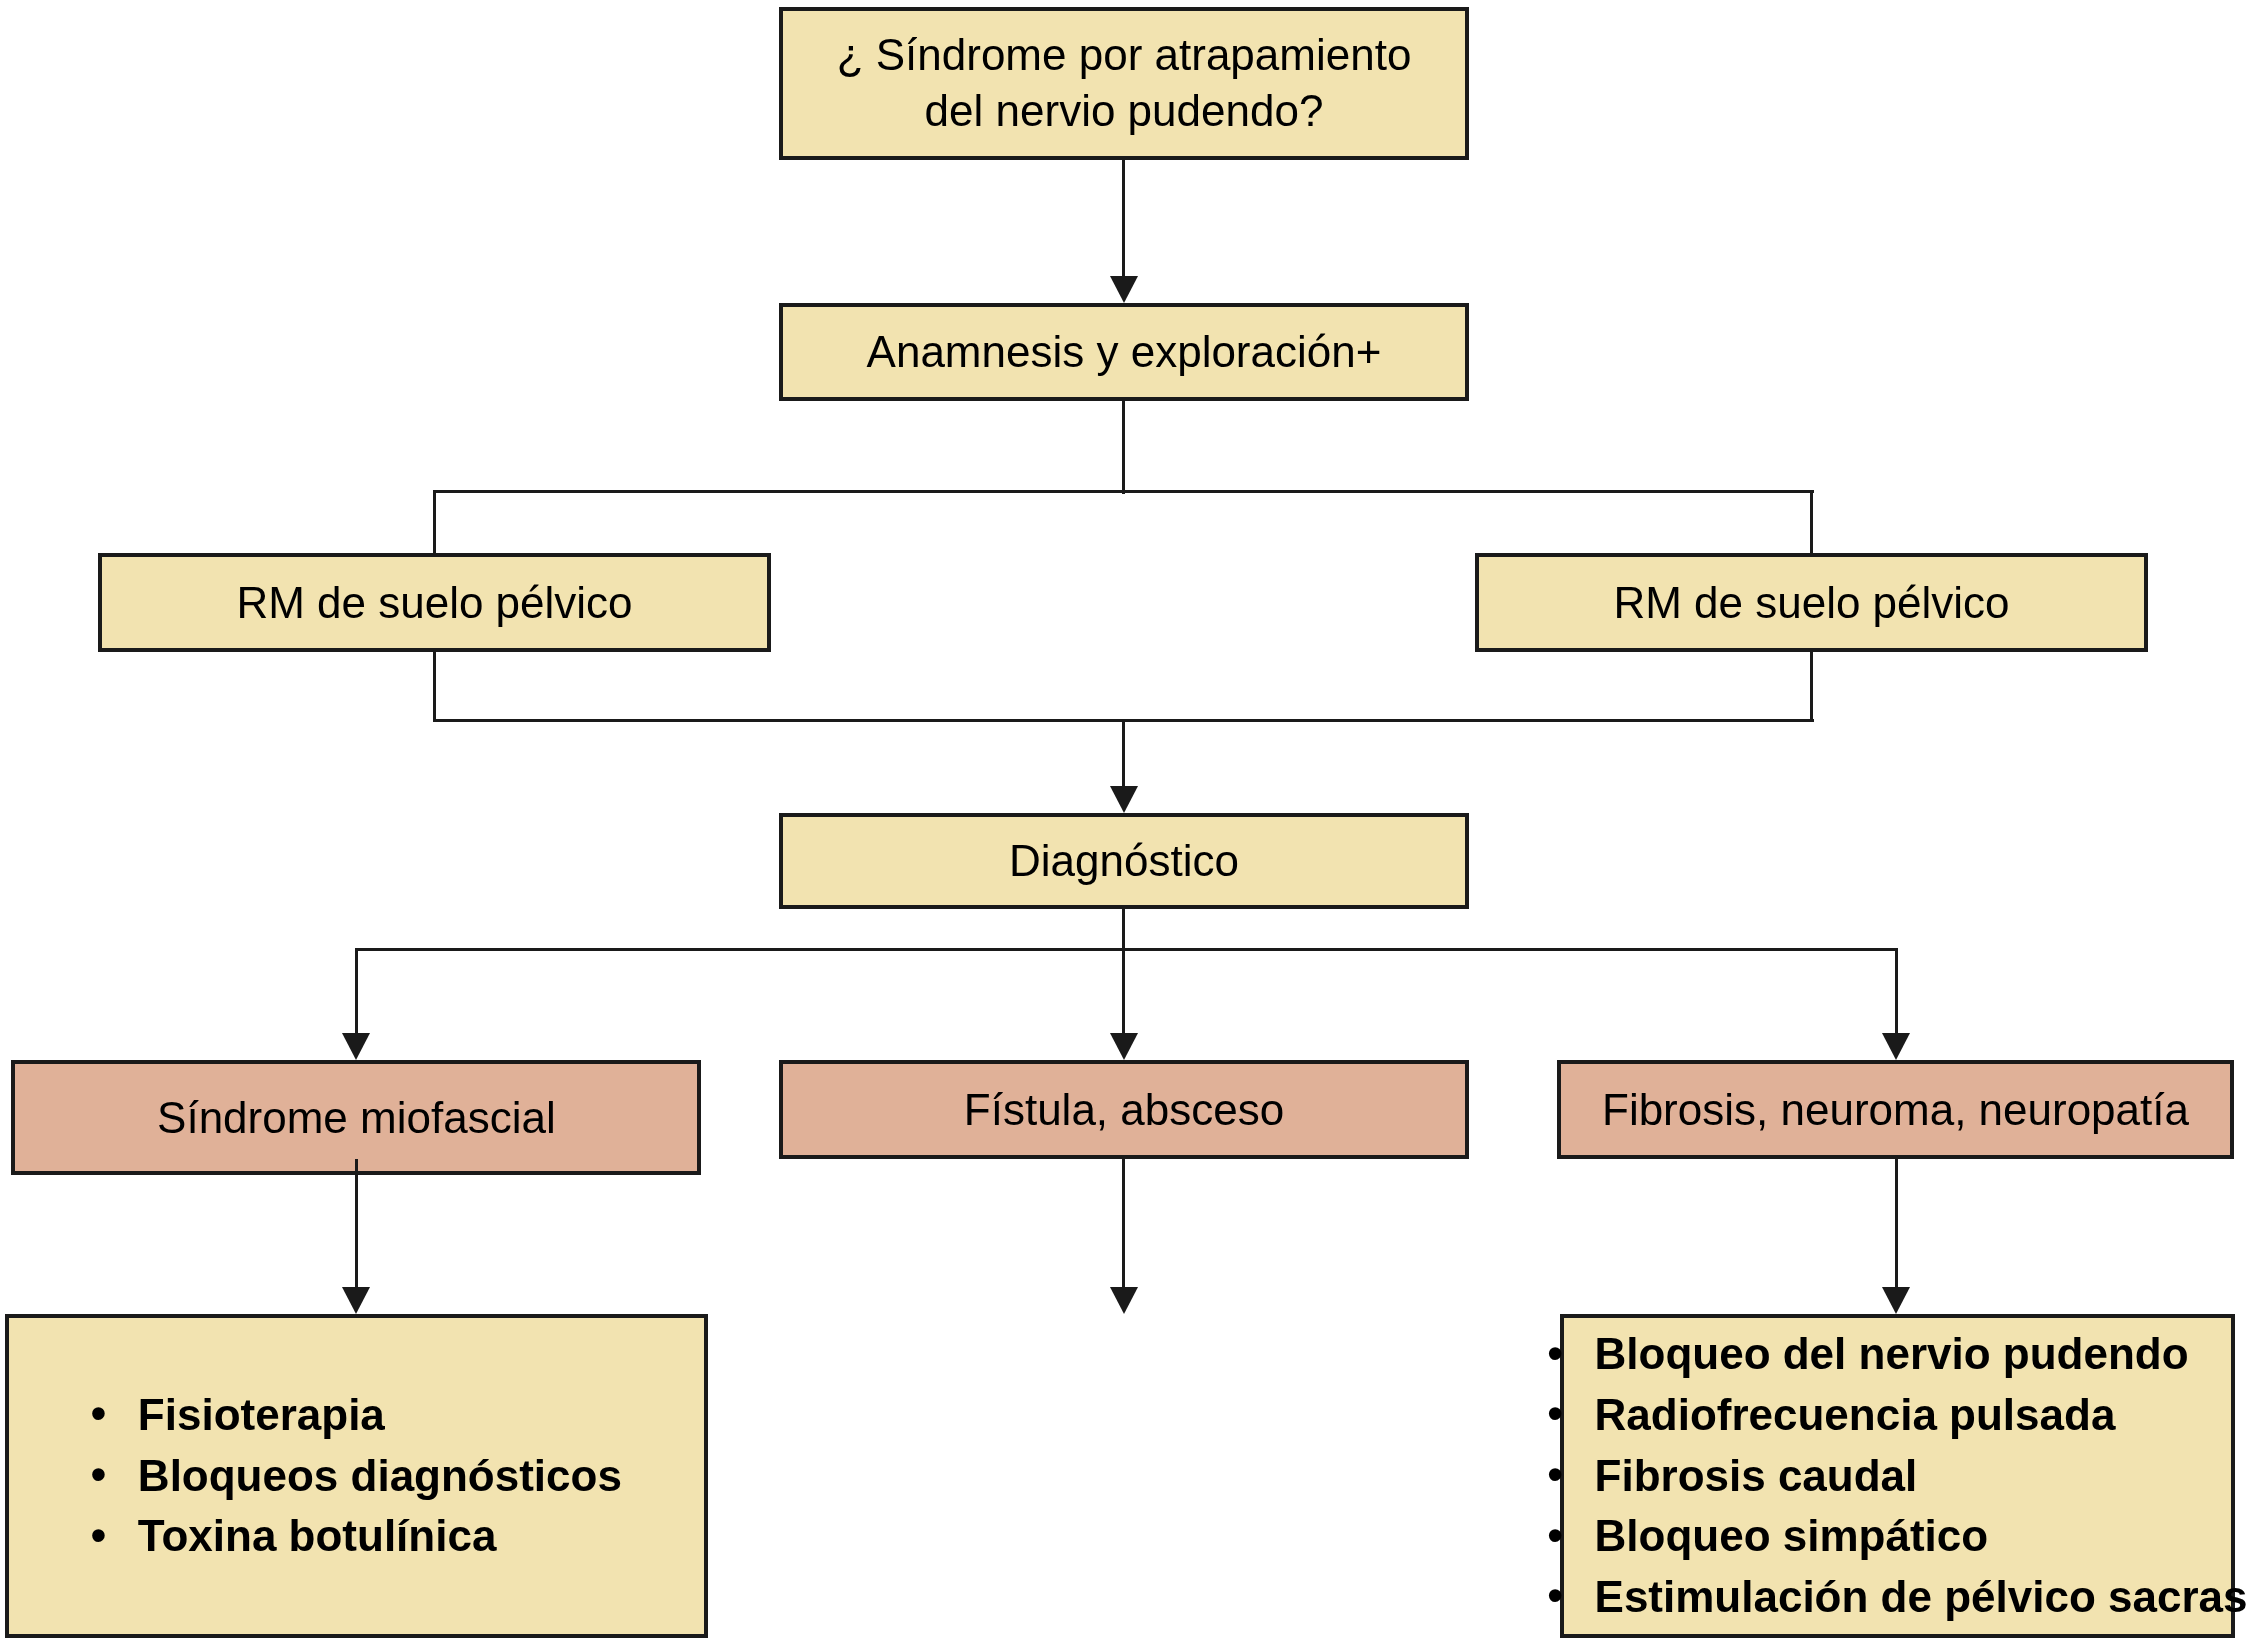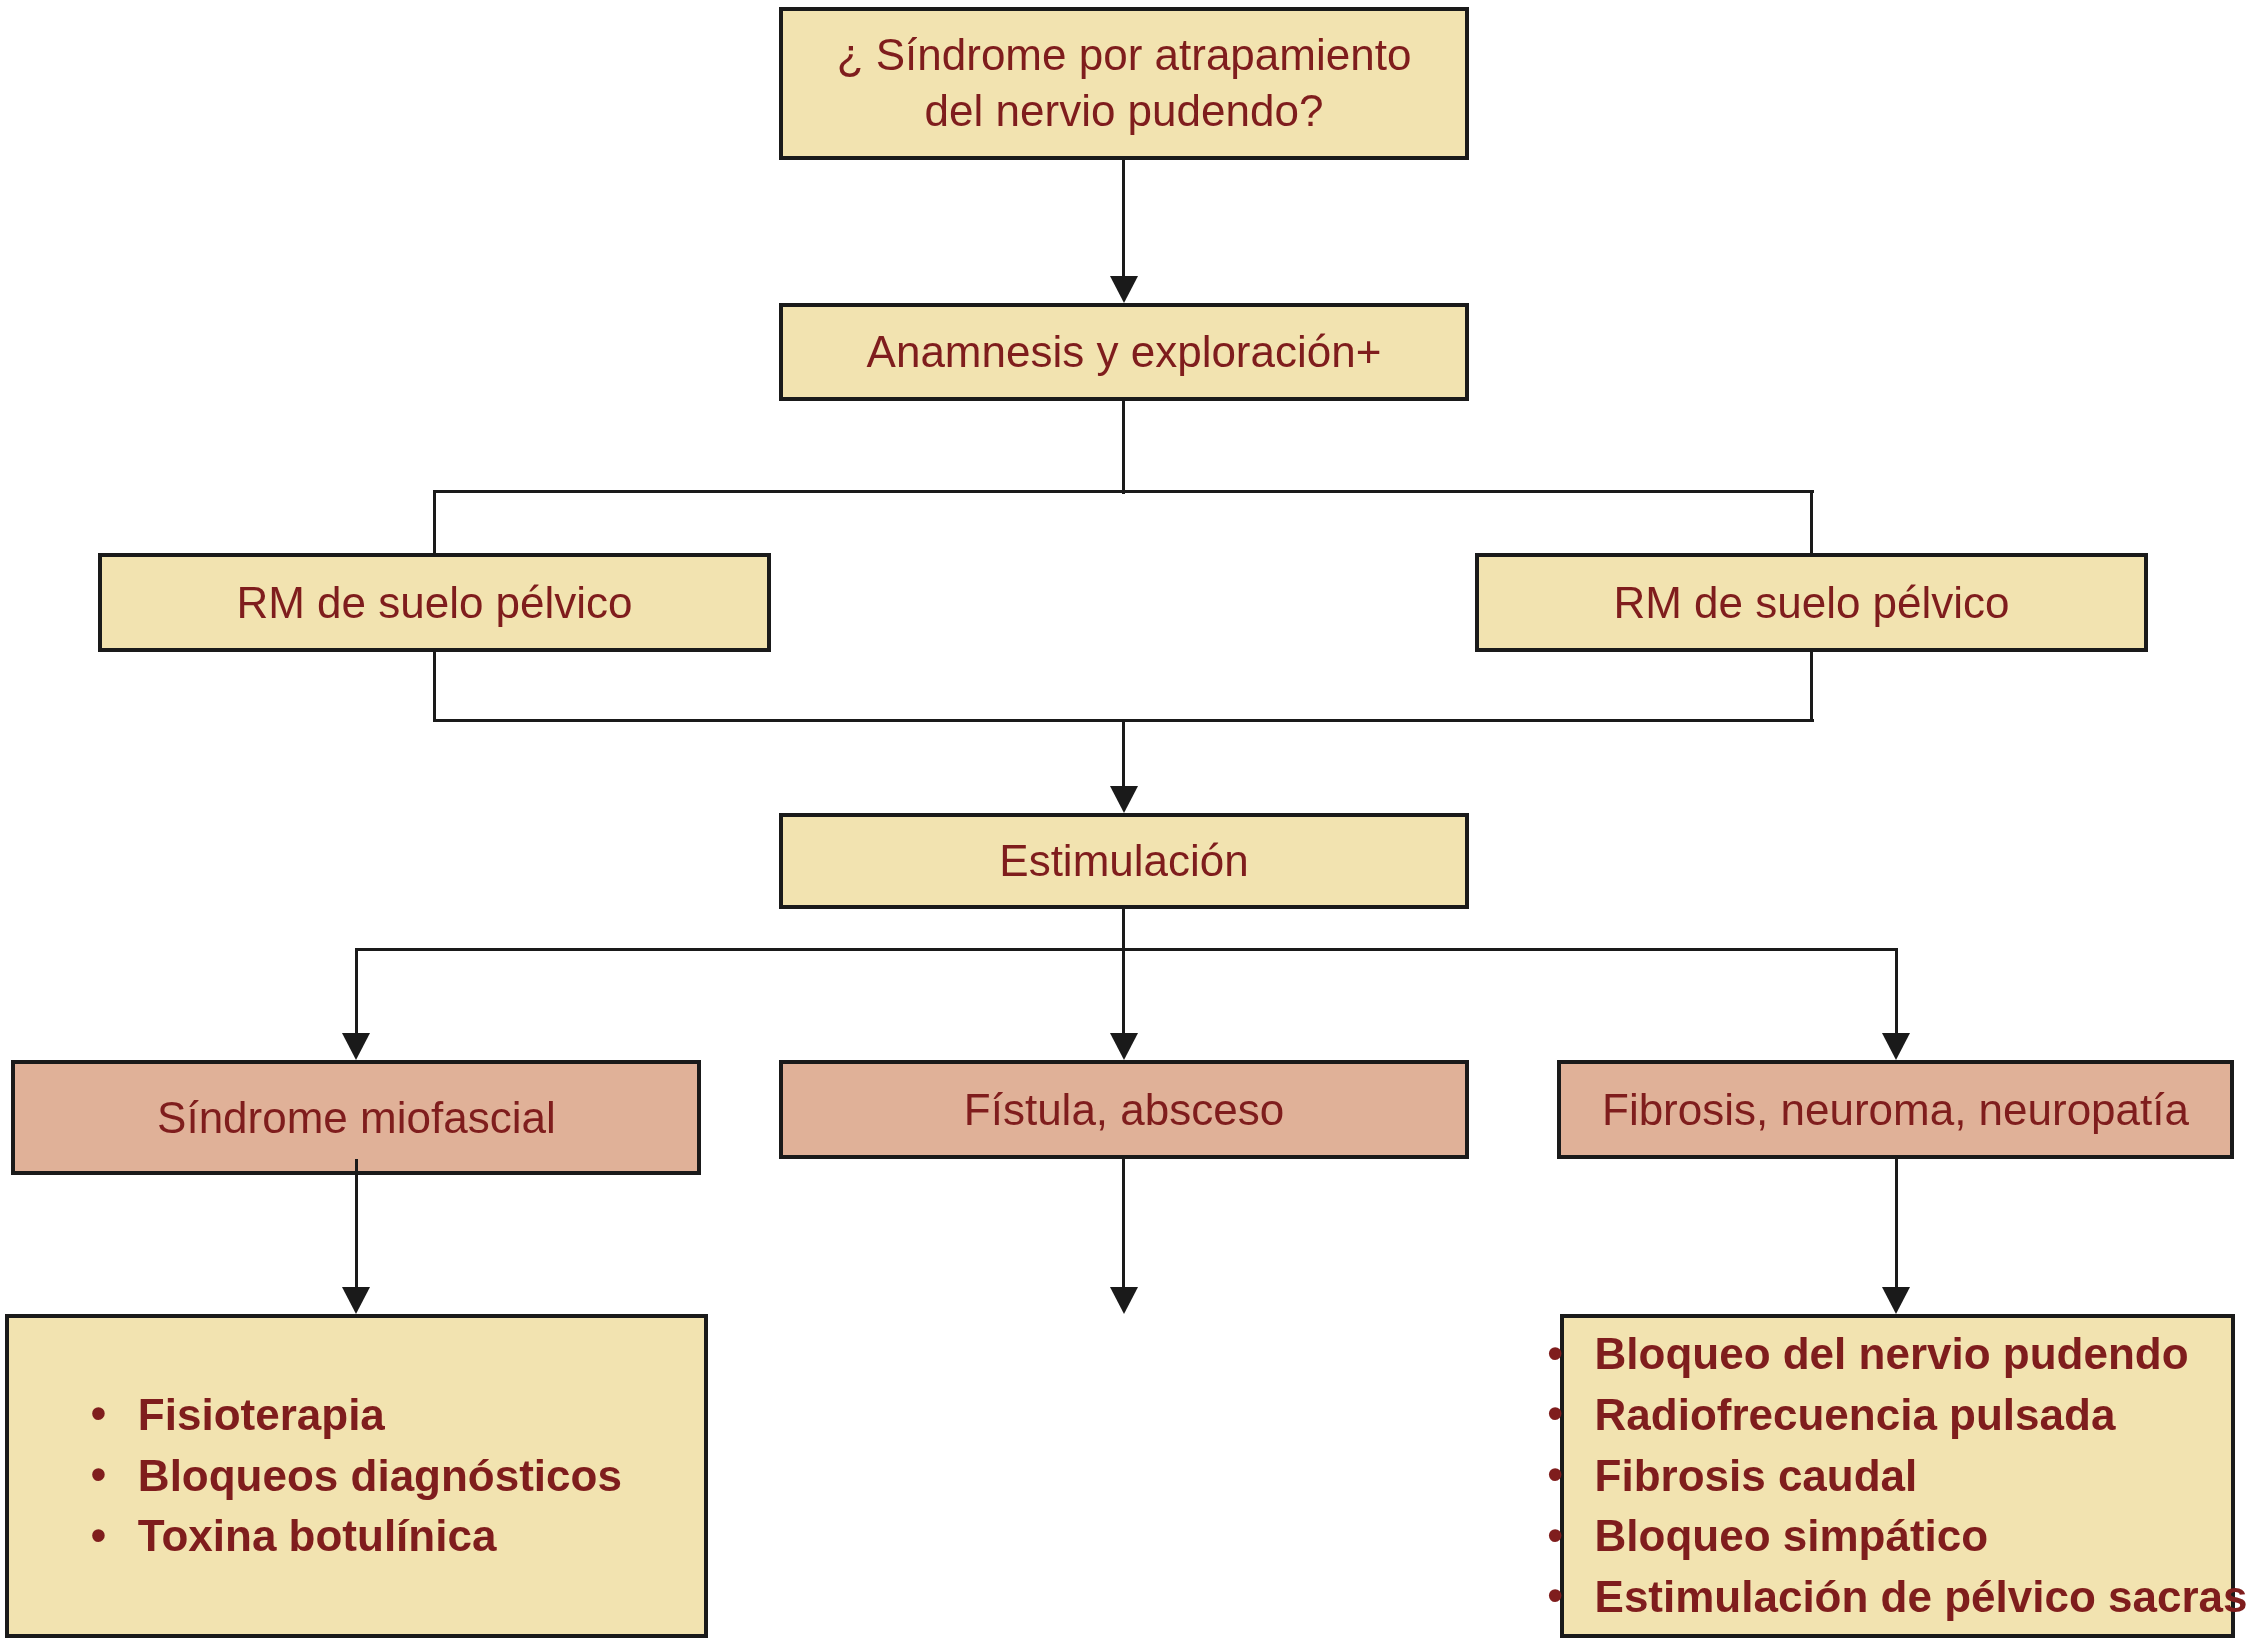--- a/index.html
+++ b/index.html
@@ -6,21 +6,21 @@
     margin: 0;
     padding: 0;
     background: #ffffff;
   }
   .canvas {
     position: relative;
     width: 2250px;
     height: 1644px;
     background: var(--bg, #ffffff);
     font-family: "Liberation Sans", "DejaVu Sans", sans-serif;
-    color: #7f1d1d;
+    color: #000000;
     overflow: hidden;
   }
   .box {
     position: absolute;
     box-sizing: border-box;
     background: var(--node-fill, #F2E3B0);
     border: 4.1px solid var(--border, #1a1a1a);
     display: flex;
     align-items: center;
     justify-content: center;
@@ -99,21 +99,21 @@
     <span class="label">RM de suelo pélvico</span>
   </div>
 
   <div class="line" style="left:433px; top:652px; width:3.3px; height:70px;"></div>
   <div class="line" style="left:1810px; top:652px; width:3.3px; height:70px;"></div>
   <div class="line" style="left:433px; top:719px; width:1381px; height:3.3px;"></div>
   <div class="line" style="left:1122px; top:720px; width:3.3px; height:68px;"></div>
   <div class="arrowhead" style="left:1110px; top:786px;"></div>
 
   <div class="box" style="left:779px; top:813px; width:690px; height:96px;">
-    <span class="label">Estimulación</span>
+    <span class="label">Diagnóstico</span>
   </div>
 
   <div class="line" style="left:1122px; top:909px; width:3.3px; height:42px;"></div>
   <div class="line" style="left:355px; top:948px; width:1543px; height:3.3px;"></div>
 
   <div class="line" style="left:355px; top:950px; width:3.3px; height:85px;"></div>
   <div class="arrowhead" style="left:342px; top:1033px;"></div>
 
   <div class="line" style="left:1122px; top:950px; width:3.3px; height:85px;"></div>
   <div class="arrowhead" style="left:1110px; top:1033px;"></div>

